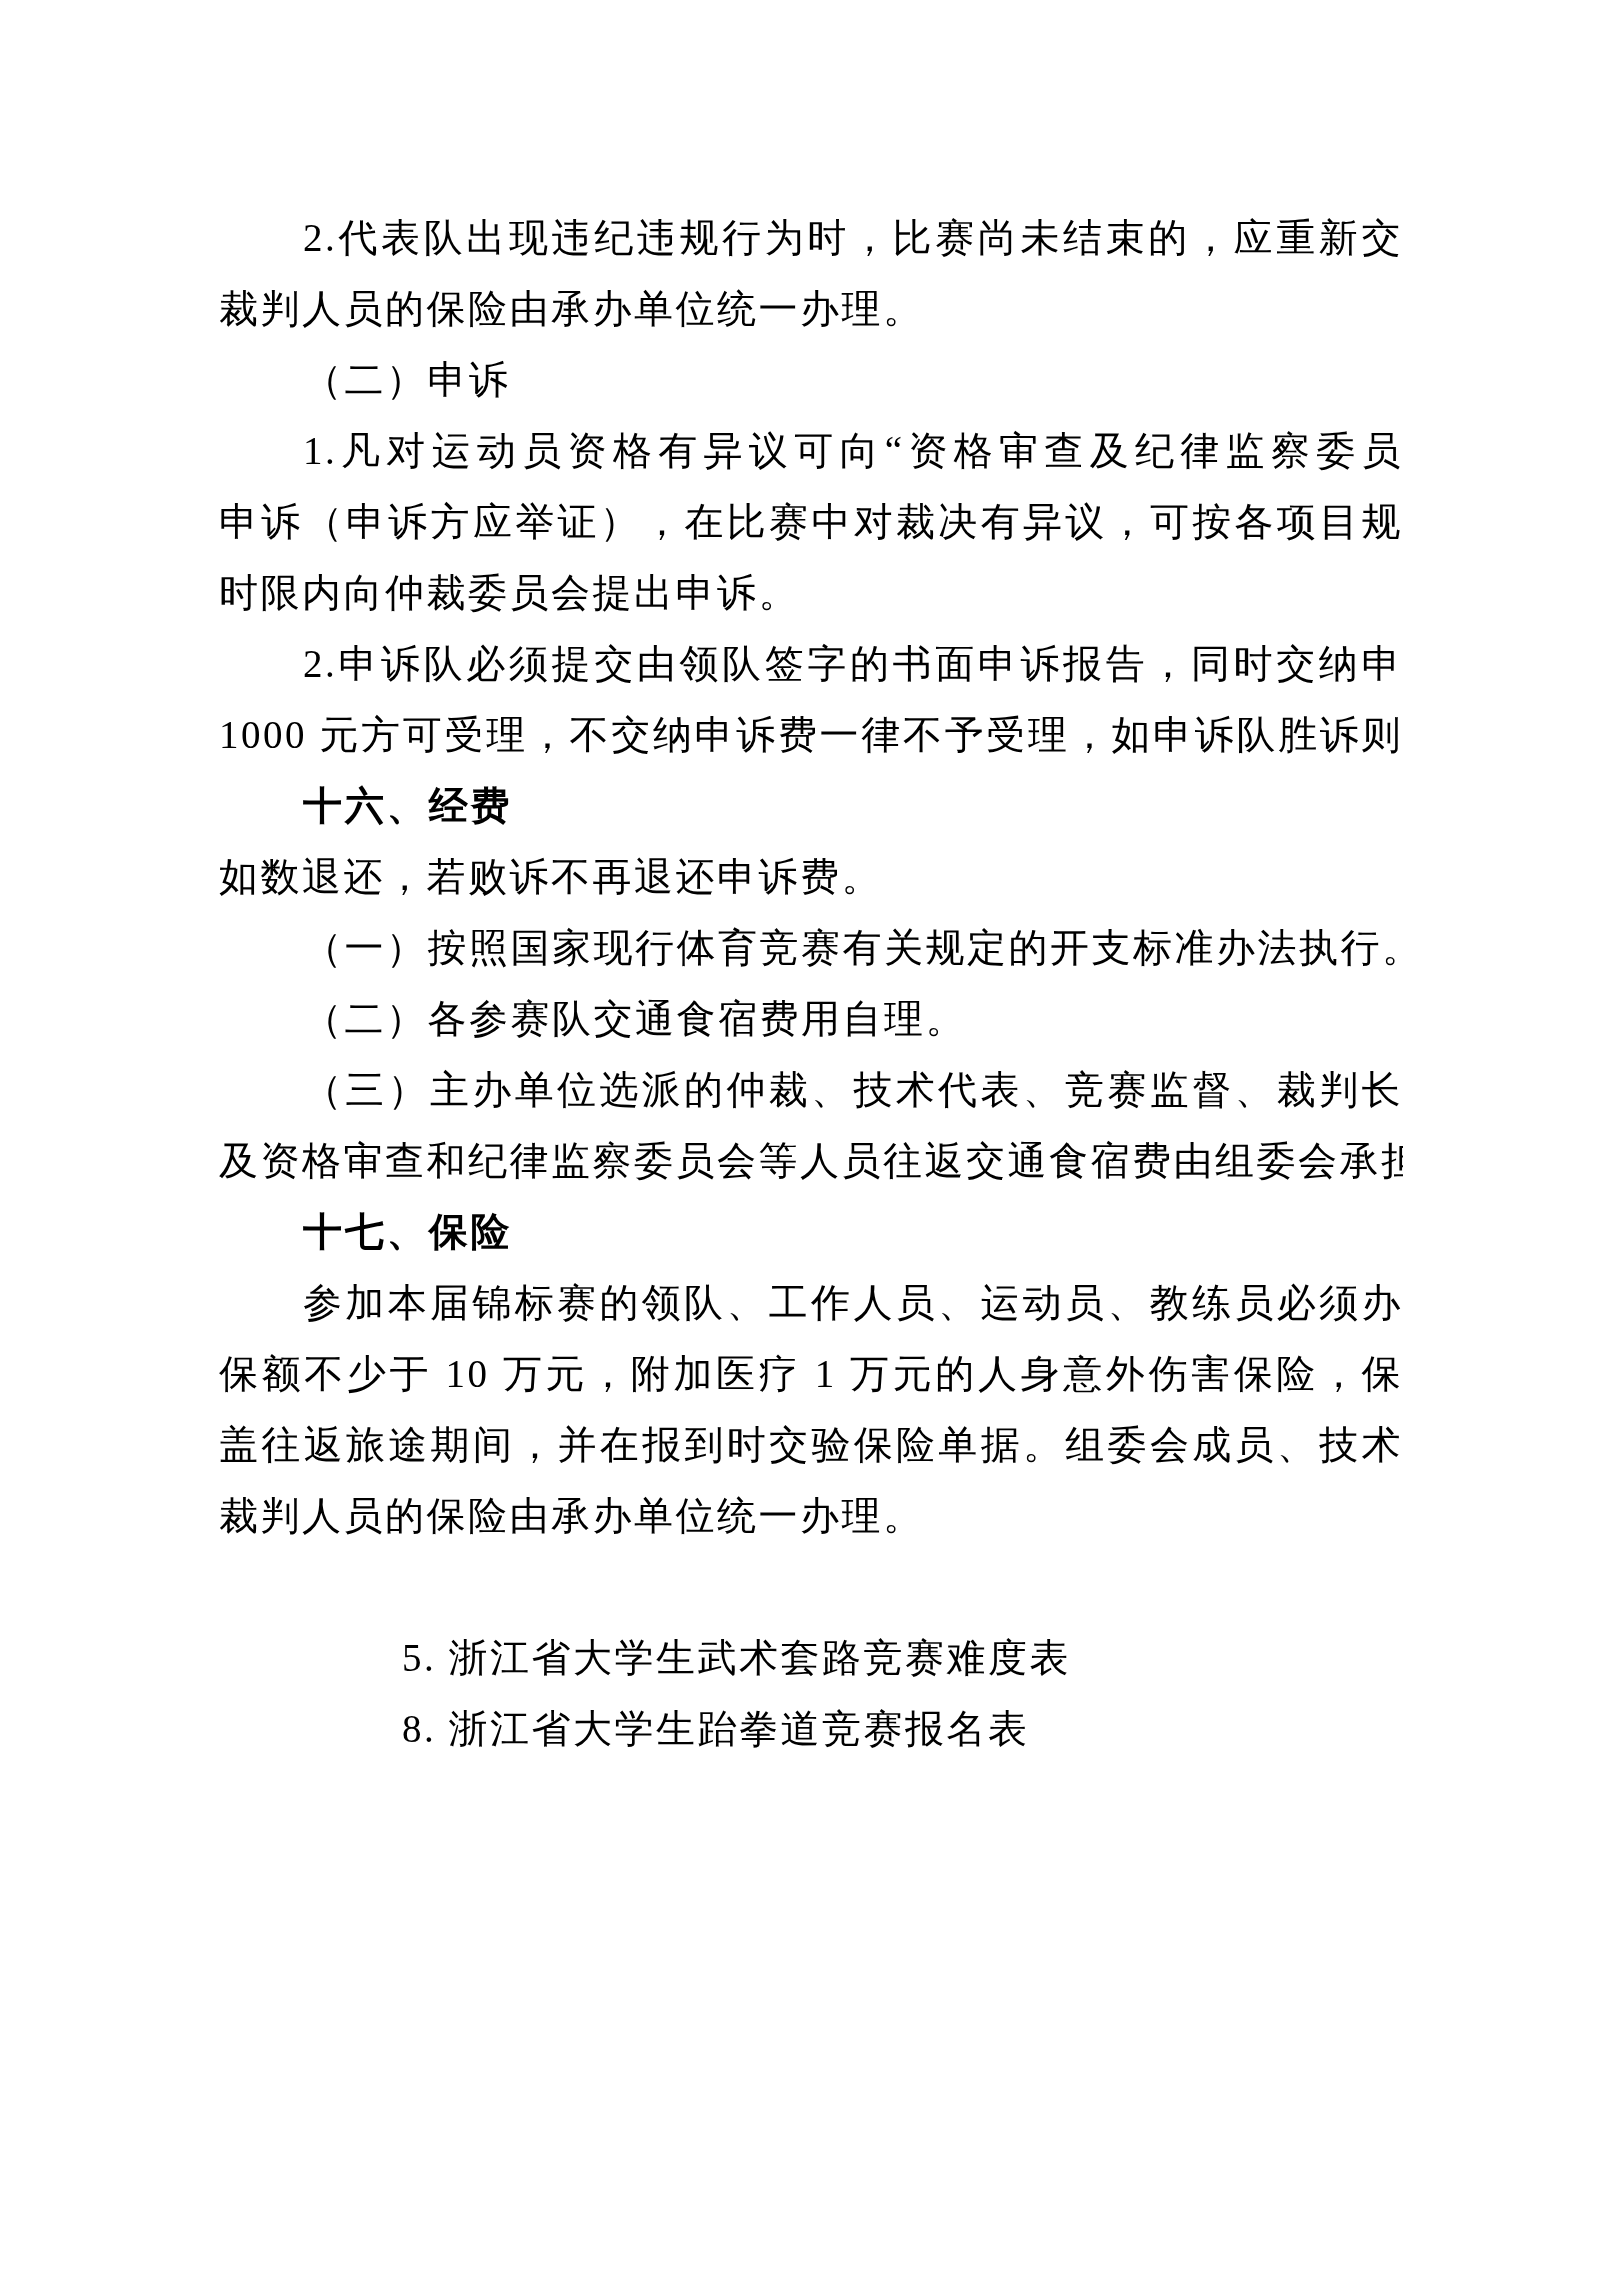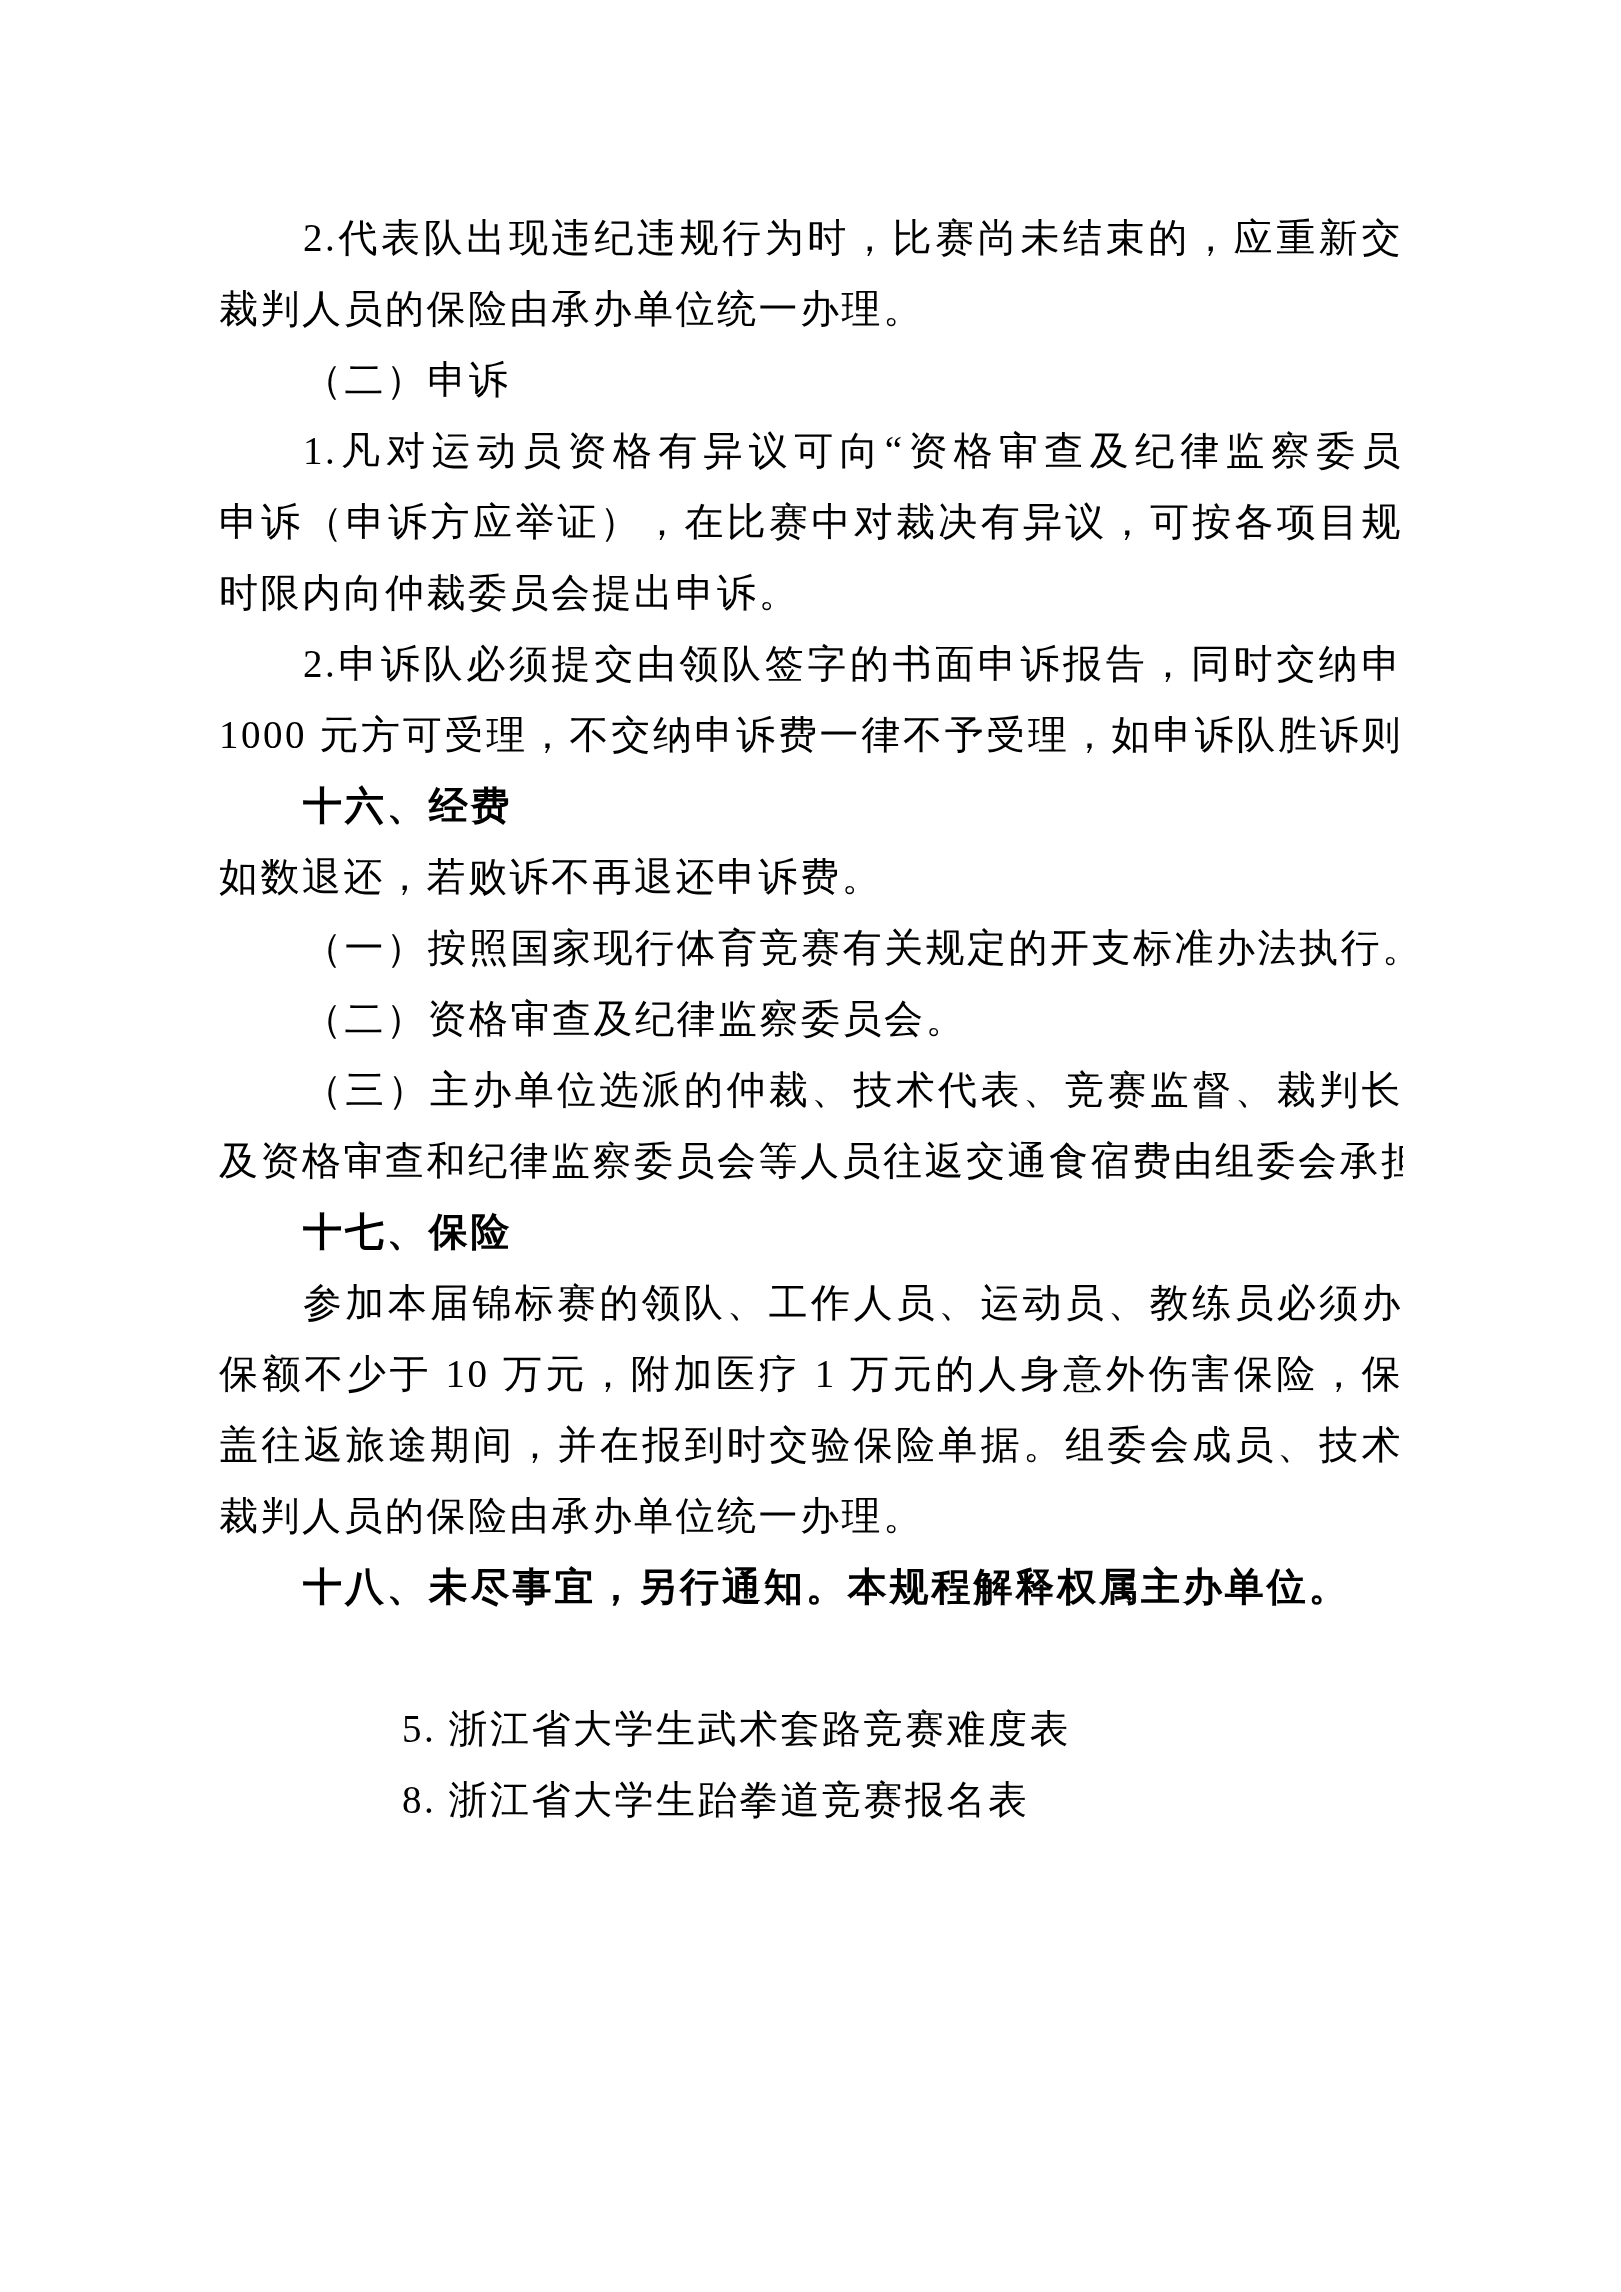--- a/index.html
+++ b/index.html
@@ -54,26 +54,25 @@
   <div class="line">裁判人员的保险由承办单位统一办理。</div>
   <div class="line first">（二）申诉</div>
   <div class="line first fill">1.凡对运动员资格有异议可向“资格审查及纪律监察委员会”提出</div>
   <div class="line fill">申诉（申诉方应举证），在比赛中对裁决有异议，可按各项目规则规定的</div>
   <div class="line">时限内向仲裁委员会提出申诉。</div>
   <div class="line first fill">2.申诉队必须提交由领队签字的书面申诉报告，同时交纳申诉费</div>
   <div class="line fill">1000 元方可受理，不交纳申诉费一律不予受理，如申诉队胜诉则申诉费</div>
   <div class="line first bold">十六、经费</div>
   <div class="line">如数退还，若败诉不再退还申诉费。</div>
   <div class="line first">（一）按照国家现行体育竞赛有关规定的开支标准办法执行。</div>
-  <div class="line first">（二）资格审查及纪律监察委员会。</div>
+  <div class="line first">（二）各参赛队交通食宿费用自理。</div>
   <div class="line first fill">（三）主办单位选派的仲裁、技术代表、竞赛监督、裁判长（员）</div>
   <div class="line">及资格审查和纪律监察委员会等人员往返交通食宿费由组委会承担。</div>
   <div class="line first bold">十七、保险</div>
   <div class="line first fill">参加本届锦标赛的领队、工作人员、运动员、教练员必须办理每人</div>
   <div class="line fill">保额不少于 10 万元，附加医疗 1 万元的人身意外伤害保险，保险日期涵</div>
   <div class="line fill">盖往返旅途期间，并在报到时交验保险单据。组委会成员、技术官员和</div>
   <div class="line">裁判人员的保险由承办单位统一办理。</div>
-  <div class="line first bold">十八、未尽事宜，另行通知。本规程解释权属主办单位。</div>
   <div class="line blank"></div>
   <div class="line attach">5. 浙江省大学生武术套路竞赛难度表</div>
   <div class="line attach">8. 浙江省大学生跆拳道竞赛报名表</div>
 </div>
 
 
 </body></html>

